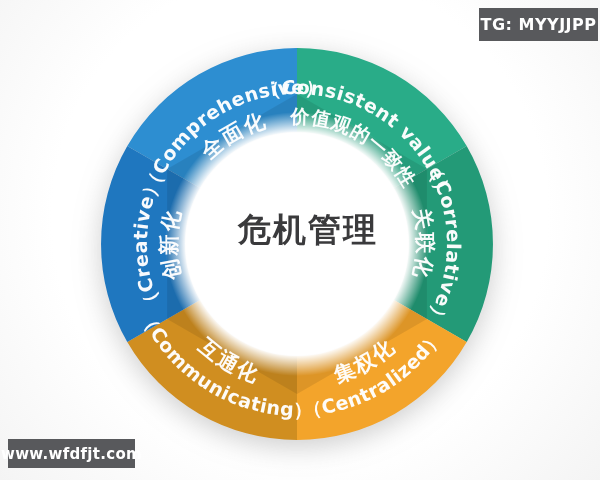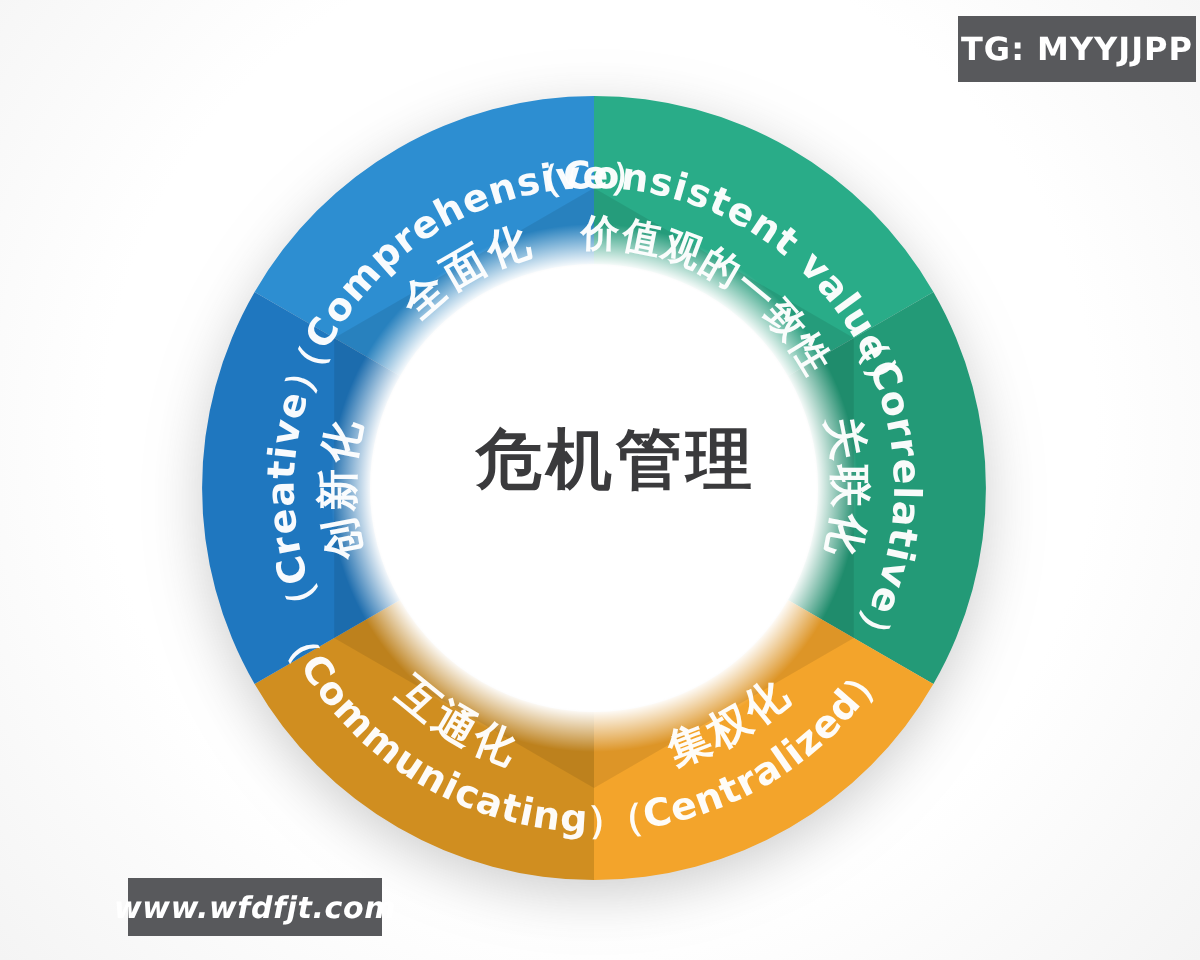--- a/index.html
+++ b/index.html
@@ -36,38 +36,36 @@
   }
   .badge {
     position: absolute;
     background: #58595c;
     color: #ffffff;
     font-weight: bold;
     display: flex;
     align-items: center;
     justify-content: center;
     box-sizing: border-box;
-    margin-left: 40px;
   }
   .badge-tg {
     top: 8px;
     right: 2px;
     width: 119px;
     height: 33px;
     font-size: 16px;
     letter-spacing: 0.5px;
   }
   .badge-site {
-    left: 24px;
+    left: 8px;
     top: 439px;
     width: 127px;
     height: 29px;
     font-size: 15px;
     letter-spacing: 0.3px;
-    font-style: italic;
   }
 </style>
 </head>
 <body>
 
 <div class="stage">
 
   <svg class="donut-svg" width="600" height="480" viewBox="0 0 600 480">
 
     <defs>

